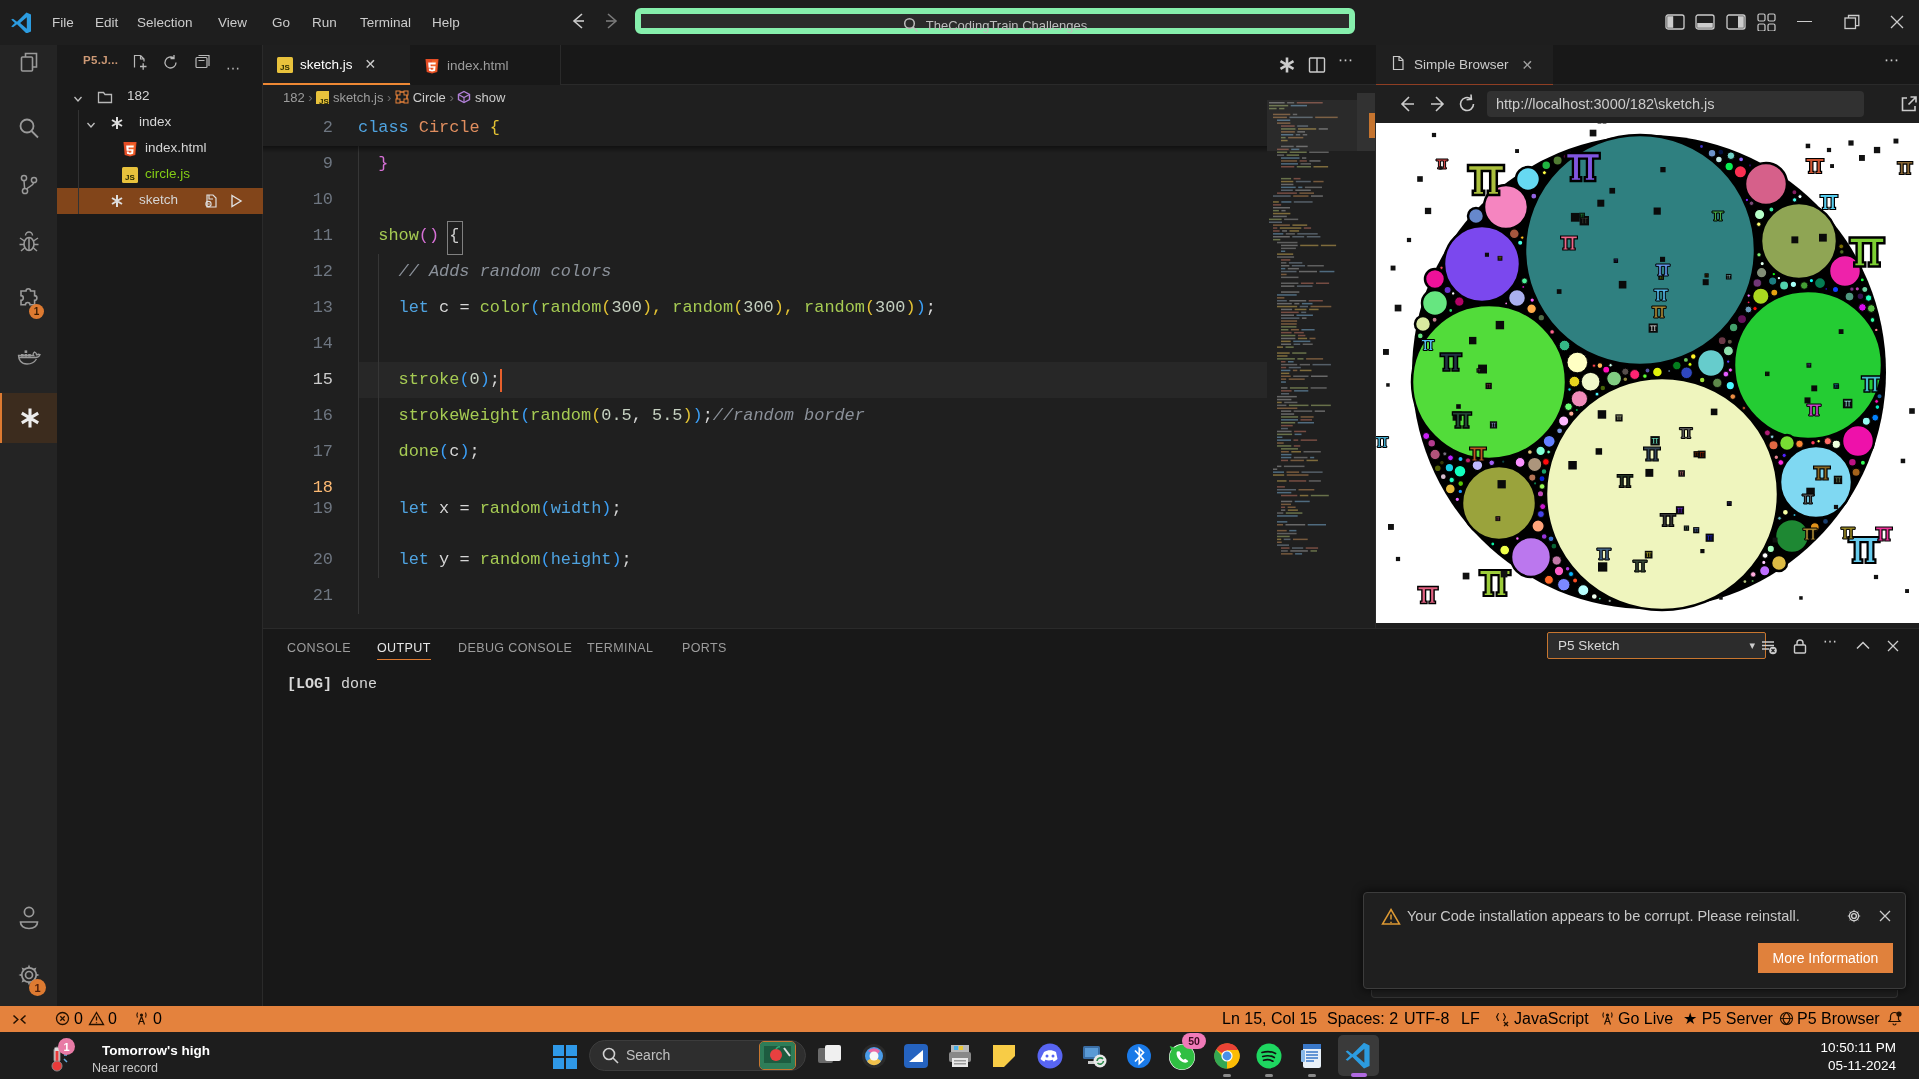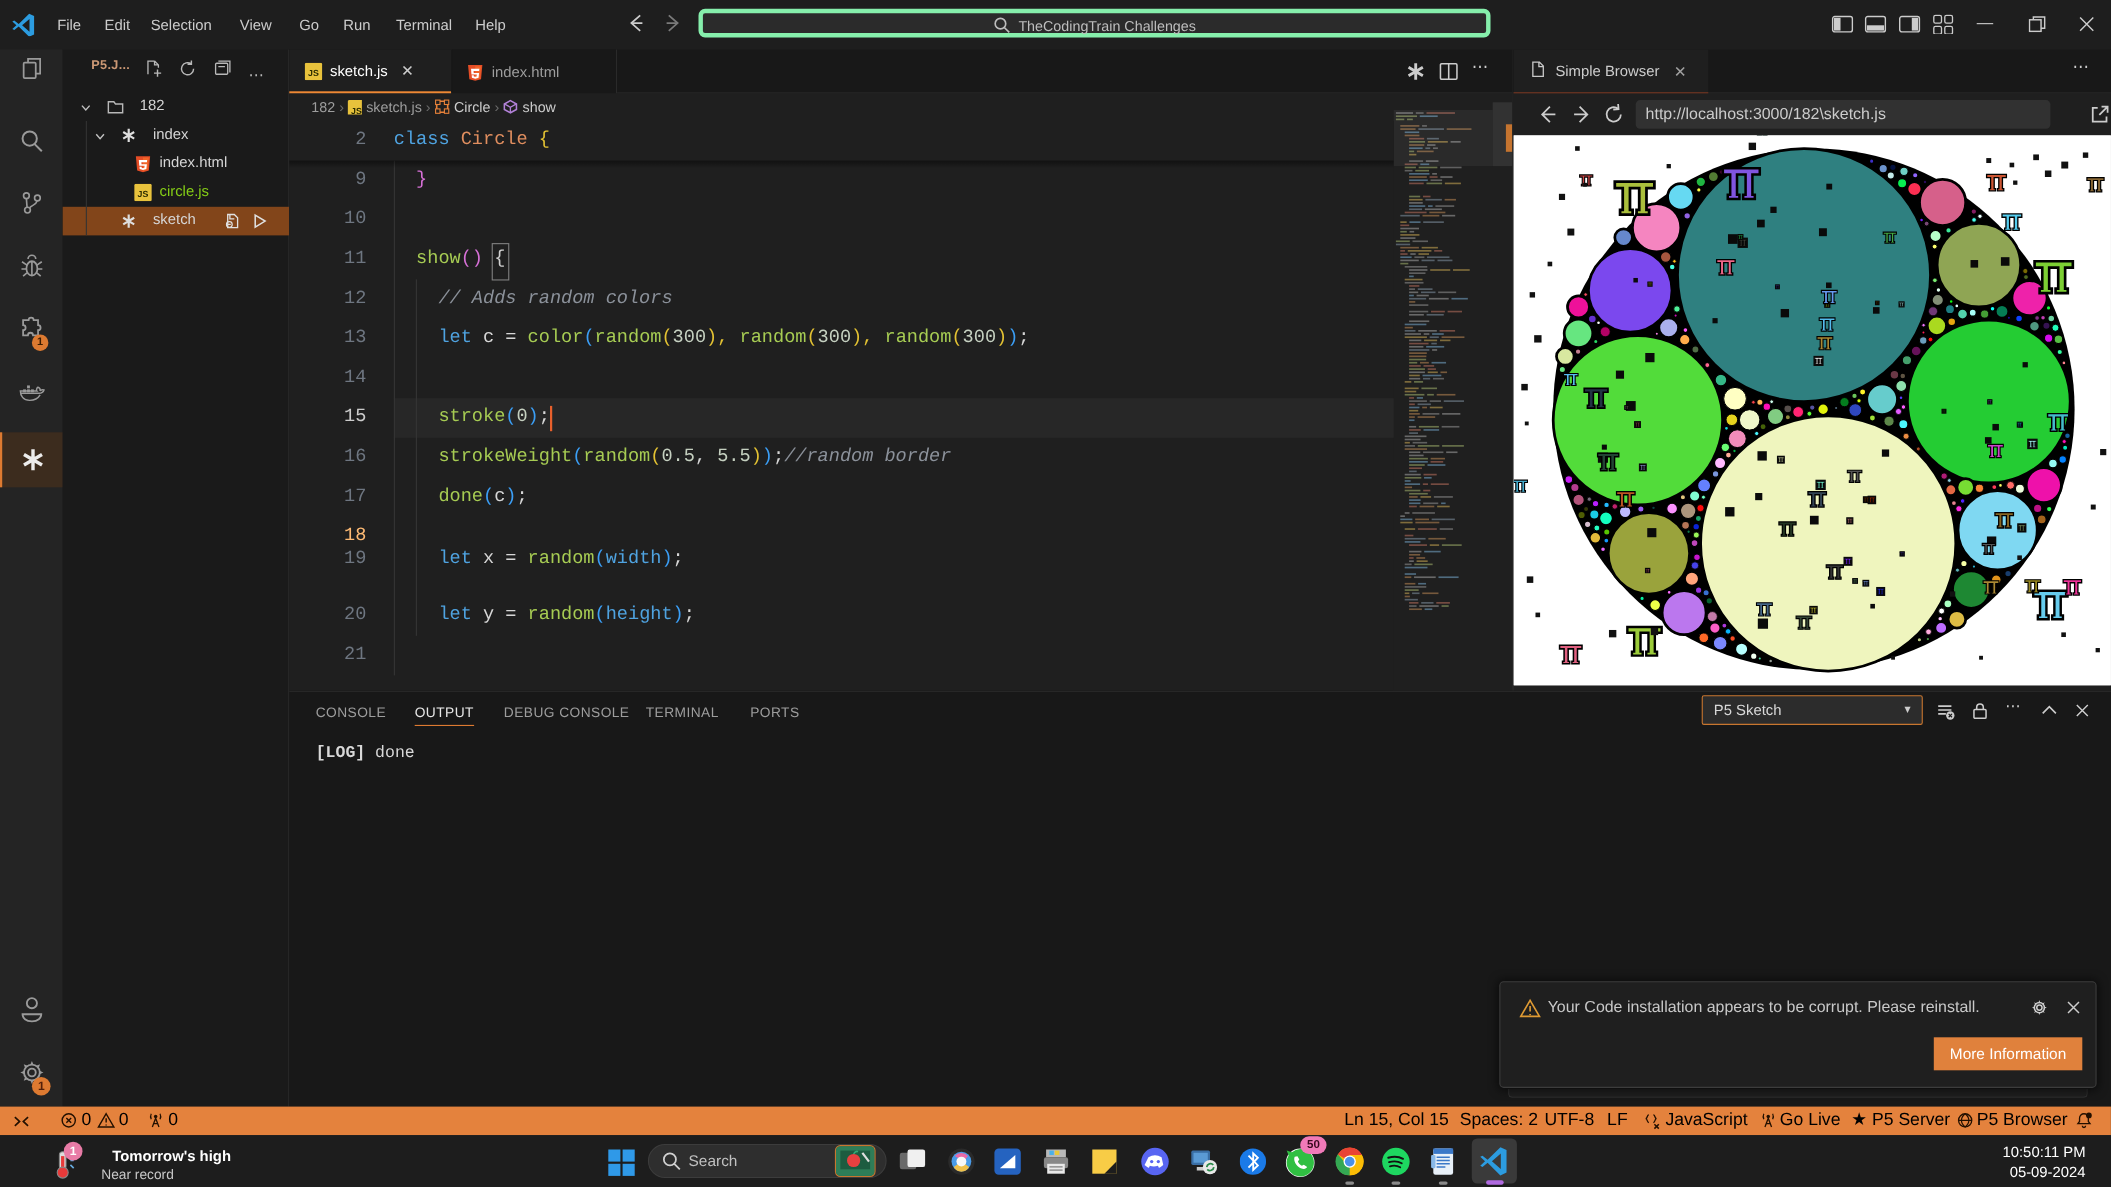--- a/index.html
+++ b/index.html
@@ -3,21 +3,21 @@
 * { margin:0; padding:0; box-sizing:border-box; }
 html,body { width:1919px; height:1079px; overflow:hidden; background:#1f1f1f;
   font-family:"Liberation Sans", sans-serif; }
 .abs { position:absolute; }
 #root { position:relative; width:1919px; height:1079px; }
 
 
 #titlebar { position:absolute; left:0; top:0; width:1919px; height:45px; background:#1e1e1e; }
 .menu { position:absolute; top:0; height:45px; line-height:45px; color:#cccccc; font-size:13.5px; }
 #searchbox { position:absolute; left:635px; top:8px; width:720px; height:26px; background:#2b2b2b;
-  border:4px solid #86efac; border-radius:6px; color:#bdbdbd; font-size:13px; text-align:center; line-height:24px; }
+  border:6px solid #86efac; border-radius:6px; color:#bdbdbd; font-size:13px; text-align:center; line-height:24px; }
 
 
 #activitybar { position:absolute; left:0; top:45px; width:57px; height:961px; background:#242424; }
 .actitem { position:absolute; left:0; width:57px; height:50px; display:flex; align-items:center; justify-content:center; }
 .badge { position:absolute; border-radius:50%; background:#dd7a31; color:#3b1c00; font-weight:bold;
   display:flex; align-items:center; justify-content:center; }
 
 
 #sidebar { position:absolute; left:57px; top:45px; width:206px; height:961px; background:#1a1a1a; border-right:1px solid #2a2a2a; }
 .treerow { position:absolute; left:57px; width:206px; height:26px; color:#cccccc; font-size:13.5px; display:flex; align-items:center; }
@@ -985,21 +985,21 @@
         <rect x="343.2" y="473.2" width="3.5" height="3.5" fill="#111"></rect>
         <rect x="423.2" y="473.2" width="3.5" height="3.5" fill="#111"></rect>
       </svg></div>
     <div id="panel"></div>
     <div class="ptab" style="left:287px;">CONSOLE</div>
     <div class="ptab" style="left:377px;color:#e7e7e7;border-bottom:1px solid #dd7a31;">OUTPUT</div>
     <div class="ptab" style="left:458px;">DEBUG CONSOLE</div>
     <div class="ptab" style="left:587px;">TERMINAL</div>
     <div class="ptab" style="left:682px;">PORTS</div>
     <div class="abs" style="left:287px;top:676px;font-family:'Liberation Mono', monospace;font-size:15px;color:#d8d8d8"><b>[LOG]</b> done</div>
-    <div class="abs" style="left:1547px;top:632px;width:201px;height:27px;background:#2c2c2c;border:1px solid #c8762f;border-radius:2px;color:#d8d8d8;font-size:13.5px;line-height:25px"><span style="margin-left:10px">P5 Sketch</span><span style="position:absolute;right:10px;top:0px;color:#cccccc;font-size:11px">▾</span></div>
+    <div class="abs" style="left:1547px;top:632px;width:219px;height:27px;background:#2c2c2c;border:1px solid #c8762f;border-radius:2px;color:#d8d8d8;font-size:13.5px;line-height:25px"><span style="margin-left:10px">P5 Sketch</span><span style="position:absolute;right:10px;top:0px;color:#cccccc;font-size:11px">▾</span></div>
     <div class="abs" style="left:1760px;top:638px"><svg width="18" height="18" viewBox="0 0 18 18" style="">
         <path d="M2 4 h12 M2 7.5 h12 M2 11 h7" stroke="#cccccc" stroke-width="1.5"></path>
         <circle cx="13" cy="12.5" r="3.8" fill="#cccccc"></circle>
         <path d="M11.5 11 l3 3 m0 -3 l-3 3" stroke="#181818" stroke-width="1.1"></path>
       </svg></div>
     <div class="abs" style="left:1791px;top:637px"><svg width="18" height="18" viewBox="0 0 18 18" style="">
         <rect x="3.5" y="8" width="11" height="8" rx="1" fill="none" stroke="#cccccc" stroke-width="1.4"></rect>
         <path d="M6 8 V6 a3 3 0 0 1 6 0 V8" fill="none" stroke="#cccccc" stroke-width="1.4"></path>
       </svg></div>
     <div class="abs" style="left:1823px;top:633px;color:#cccccc;font-size:14px">⋯</div>
@@ -1171,13 +1171,13 @@
         <path d="M8 10 h12 M8 13 h12 M8 16 h12 M8 19 h8" stroke="#3a78c8" stroke-width="1.4"></path>
         <rect x="3" y="8" width="4" height="12" rx="1" fill="#88b8e8"></rect>
       </svg></div>
     <div class="abs" style="left:1308px;top:1074px;width:8px;height:3px;border-radius:2px;background:#8a8a8a"></div>
     <div class="abs" style="left:1338px;top:1035px;width:41px;height:41px;background:#3a3a3a;border-radius:5px"></div>
     <div class="abs" style="left:1344px;top:1041px"><svg width="29" height="29" viewBox="0 0 29 29" style="">
         <path d="M21.5 2 L9 14.3 L4 10.3 L1.8 11.4 L6.5 15.8 L1.8 20.2 L4 21.3 L9 17.3 L21.5 29.6 L27.5 26.8 L27.5 4.8 Z M21.9 8.2 L21.9 23.4 L13.2 15.8 Z" fill="#2c9ce0" transform="scale(0.93)"></path>
       </svg></div>
     <div class="abs" style="left:1351px;top:1073px;width:16px;height:3.5px;border-radius:2px;background:#b06ae0"></div>
     <div class="abs" style="left:1792px;top:1040px;width:104px;text-align:right;color:#ffffff;font-size:13.5px">10:50:11 PM</div>
-    <div class="abs" style="left:1792px;top:1058px;width:104px;text-align:right;color:#ffffff;font-size:13.5px">05-09-2024</div>
+    <div class="abs" style="left:1792px;top:1058px;width:104px;text-align:right;color:#ffffff;font-size:13.5px">05-11-2024</div>
   </div>
 </body></html>

